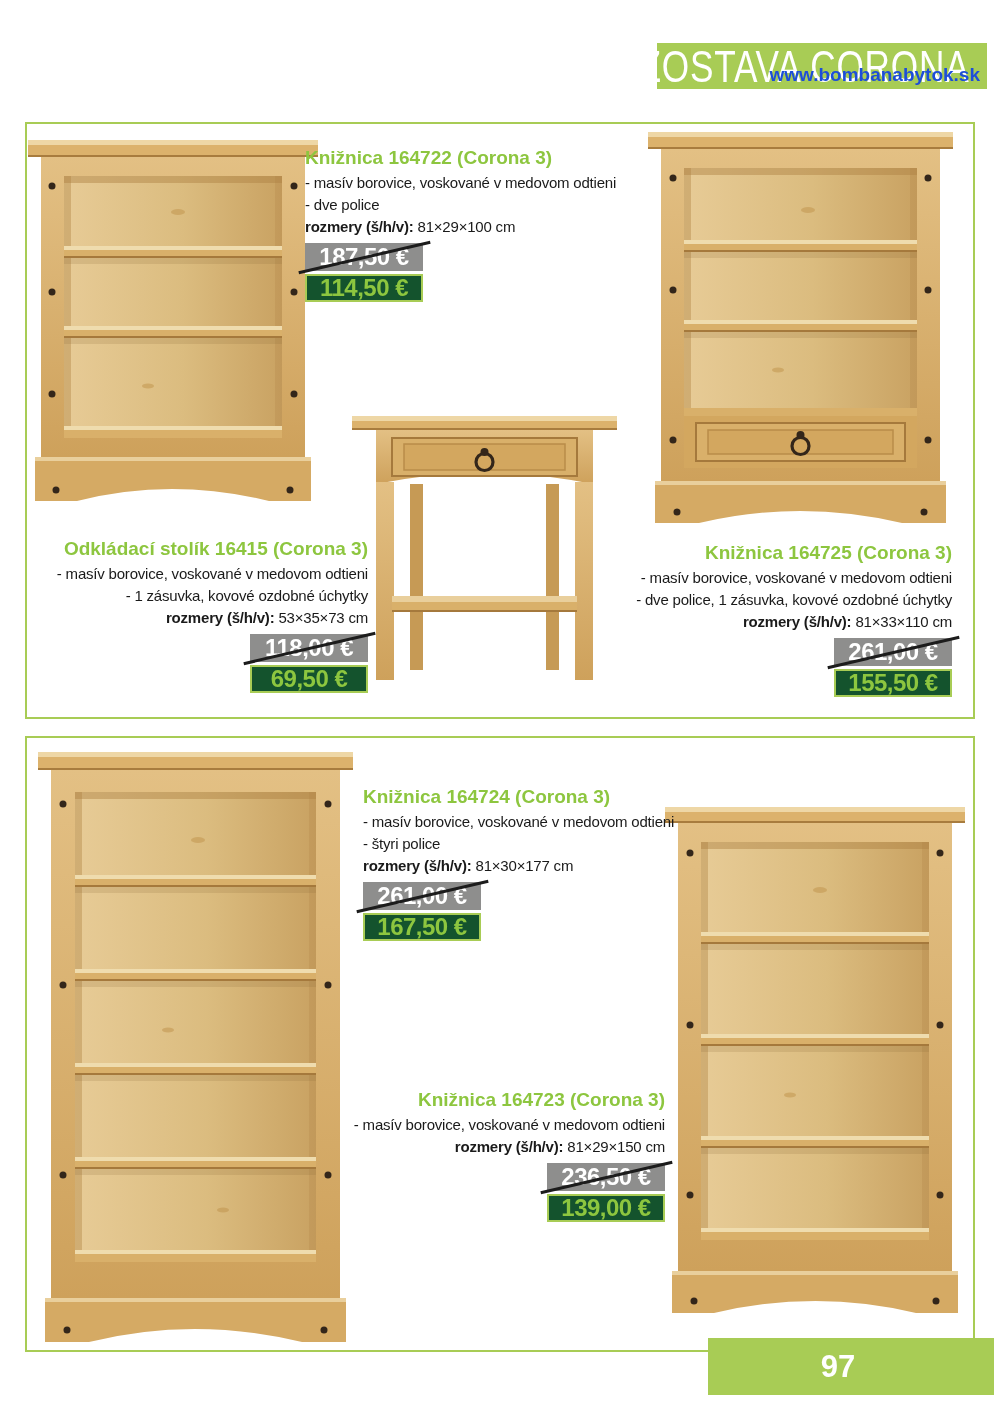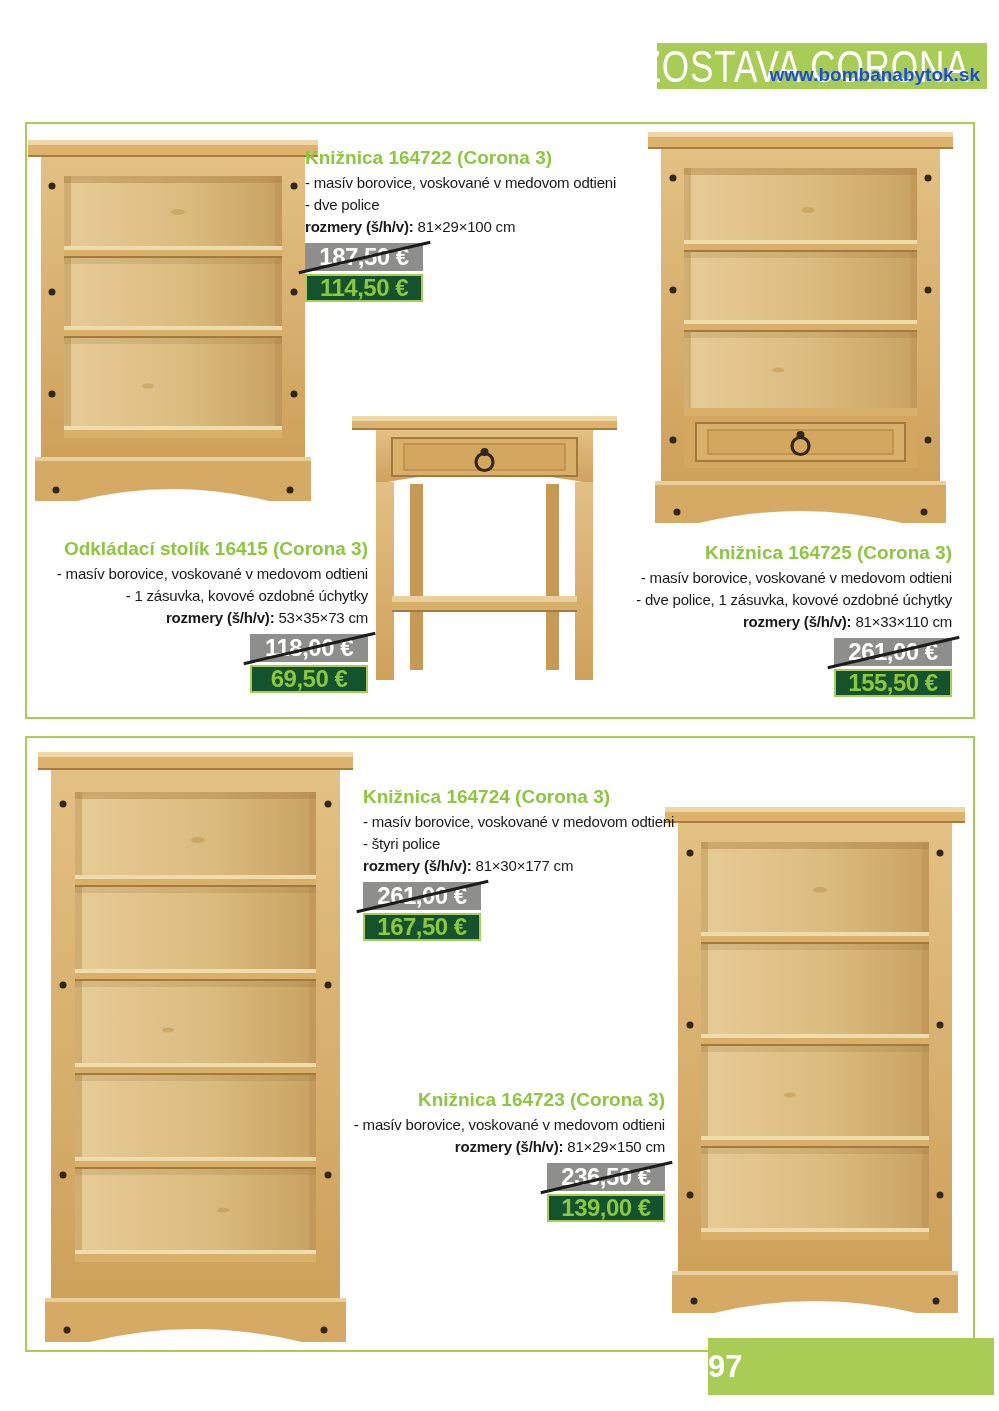--- a/index.html
+++ b/index.html
@@ -42,21 +42,21 @@
   
   .pimg{position:absolute;}
   .img-a{left:28px;top:126px;}
   .img-b{left:352px;top:392px;}
   .img-c{left:648px;top:120px;}
   .img-d{left:38px;top:740px;}
   .img-e{left:665px;top:795px;}
 
   
   .page-footer{position:absolute;left:708px;top:1338px;width:286px;height:57px;background:#A8CC55;
-               display:flex;align-items:center;justify-content:flex-start;padding-right:26px;box-sizing:border-box;
+               display:flex;align-items:center;justify-content:center;padding-right:26px;box-sizing:border-box;
                color:#fff;font-size:31px;font-weight:700;}
 </style>
 </head>
 <body>
 
 <div class="page">
 
   <header class="header-box">
     <div class="header-title">ZOSTAVA CORONA</div>
     <div class="header-site">www.bombanabytok.sk</div>

